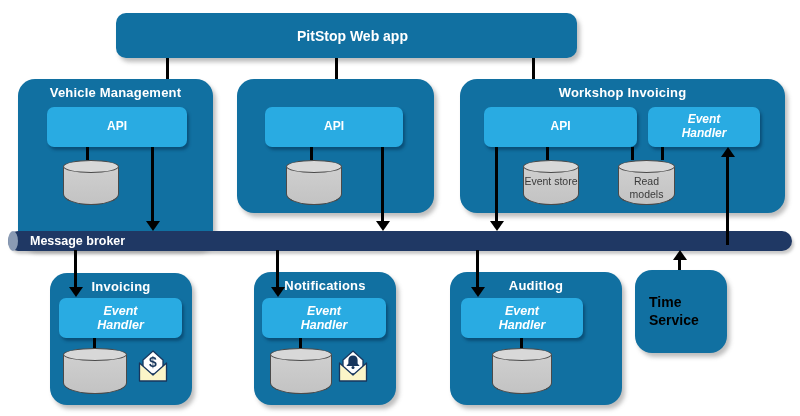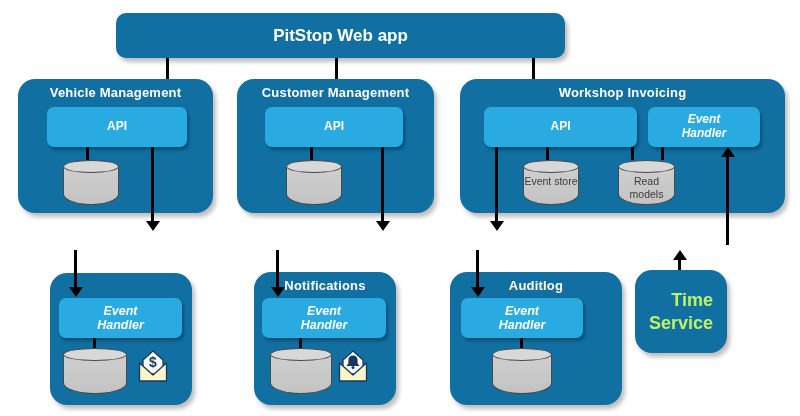--- a/index.html
+++ b/index.html
@@ -19,22 +19,23 @@
   .chip{
     position:absolute;background:#29abe2;border-radius:7px;
     display:flex;align-items:center;justify-content:center;text-align:center;
     color:#ffffff;font-weight:bold;font-size:12px;line-height:1.15;
     box-shadow:2px 3px 3px rgba(0,40,70,0.45);
   }
   .chip .wrap{display:inline-block;max-width:72px;font-style:italic;}
   .topbox{
     position:absolute;left:116px;top:13px;width:449px;height:45px;
     background:#1170a1;border-radius:10px;display:flex;align-items:center;justify-content:center;
-    color:#fff;font-weight:bold;font-size:17px;
+    color:#fff;font-weight:bold;font-size:14px;
     box-shadow:3px 4px 4px rgba(110,110,110,0.45);
+    padding-left:12px;
   }
   
   .cyl{
     position:absolute;background:linear-gradient(#cfcfcf,#c3c3c3);
     border:1px solid #4a4a4a;border-top:none;
     border-radius:0 0 50% 50% / 0 0 11px 11px;
   }
   .cyl::before{
     content:"";position:absolute;top:-7px;left:-1px;right:-1px;height:13px;
     background:#d8d8d8;border:1px solid #4a4a4a;border-radius:50%;box-sizing:border-box;
@@ -71,33 +72,32 @@
 <div id="stage">
 
   <div class="topbox">
     <span>PitStop Web app</span>
   </div>
 
   <div class="vline" style="left:166px;top:58px;height:21px;"></div>
   <div class="vline" style="left:335px;top:58px;height:21px;"></div>
   <div class="vline" style="left:532px;top:58px;height:21px;"></div>
 
-  <div class="panel" style="left:18px;top:79px;width:195px;height:134px;">
+  <div class="panel" style="left:18px;top:79px;width:195px;height:170px;">
     <div class="panel-title">Vehicle Management</div>
     <div class="chip" style="left:29px;top:28px;width:140px;height:40px;">
       <span>API</span>
     </div>
     <div class="cyl" style="left:45px;top:88px;width:54px;height:37px;"></div>
   </div>
   <div class="vline" style="left:86px;top:147px;height:13px;"></div>
   <div class="vline" style="left:151px;top:147px;height:75px;"></div>
   <div class="arr-d" style="left:146px;top:221px;"></div>
 
   <div class="panel" style="left:237px;top:79px;width:197px;height:134px;">
-    <div class="panel-title">Customer Management</div>
     <div class="chip" style="left:28px;top:28px;width:138px;height:40px;">
       <span>API</span>
     </div>
     <div class="cyl" style="left:49px;top:88px;width:54px;height:37px;"></div>
   </div>
   <div class="vline" style="left:310px;top:147px;height:13px;"></div>
   <div class="vline" style="left:381px;top:147px;height:75px;"></div>
   <div class="arr-d" style="left:376px;top:221px;"></div>
 
   <div class="panel" style="left:460px;top:79px;width:325px;height:134px;">
@@ -116,31 +116,36 @@
     </div>
   </div>
   <div class="vline" style="left:495px;top:147px;height:75px;"></div>
   <div class="arr-d" style="left:490px;top:221px;"></div>
   <div class="vline" style="left:546px;top:147px;height:13px;"></div>
   <div class="vline" style="left:631px;top:147px;height:13px;"></div>
   <div class="vline" style="left:661px;top:147px;height:13px;"></div>
   <div class="vline" style="left:726px;top:156px;height:89px;"></div>
   <div class="arr-u" style="left:721px;top:147px;"></div>
 
+  <div class="broker">
+    <div class="broker-cap"></div>
+    <div class="broker-label">Message broker</div>
+  </div>
 
   <div class="vline" style="left:74px;top:250px;height:38px;"></div>
   <div class="arr-d" style="left:69px;top:287px;"></div>
   <div class="vline" style="left:276px;top:250px;height:38px;"></div>
   <div class="arr-d" style="left:271px;top:287px;"></div>
   <div class="vline" style="left:476px;top:250px;height:38px;"></div>
   <div class="arr-d" style="left:471px;top:287px;"></div>
   <div class="vline" style="left:678px;top:259px;height:11px;"></div>
   <div class="arr-u" style="left:673px;top:250px;"></div>
 
   <div class="panel" style="left:50px;top:273px;width:142px;height:132px;">
+    <div class="panel-title">Invoicing</div>
     <div class="chip" style="left:9px;top:25px;width:123px;height:40px;font-size:12.5px;">
       <span class="wrap">Event Handler</span>
     </div>
     <div class="cyl" style="left:13px;top:82px;width:62px;height:38px;"></div>
   </div>
   <div class="vline" style="left:93px;top:338px;height:10px;"></div>
   <svg class="envelope" style="left:138px;top:350px;" width="30" height="32" viewBox="0 0 30 32">
     <polygon points="15,1 25,10 25,24 5,24 5,10" fill="#ffffff" stroke="#17365d" stroke-width="1.3"></polygon>
     <text x="15" y="16.5" font-size="14" font-weight="bold" fill="#17365d" text-anchor="middle" font-family="Liberation Sans, sans-serif">$</text>
     <path d="M1.5,13 L15,25 L28.5,13 L28.5,31 L1.5,31 Z" fill="#fbf5c8" stroke="#17365d" stroke-width="1.3" stroke-linejoin="round"></path>
@@ -164,16 +169,16 @@
   <div class="panel" style="left:450px;top:272px;width:172px;height:133px;">
     <div class="panel-title">Auditlog</div>
     <div class="chip" style="left:11px;top:26px;width:122px;height:40px;font-size:12.5px;">
       <span class="wrap">Event Handler</span>
     </div>
     <div class="cyl" style="left:42px;top:83px;width:58px;height:38px;"></div>
   </div>
   <div class="vline" style="left:520px;top:338px;height:10px;"></div>
 
   <div class="panel" style="left:635px;top:270px;width:92px;height:83px;display:flex;align-items:center;justify-content:center;">
-    <span style="display:inline-block;max-width:64px;text-align:right;color:#bef264;font-weight:bold;font-size:18px;line-height:1.25;">Time Service</span>
+    <span style="display:inline-block;max-width:64px;text-align:left;color:#000000;font-weight:bold;font-size:14px;line-height:1.25;">Time Service</span>
   </div>
 
 </div>
 
 </body></html>

